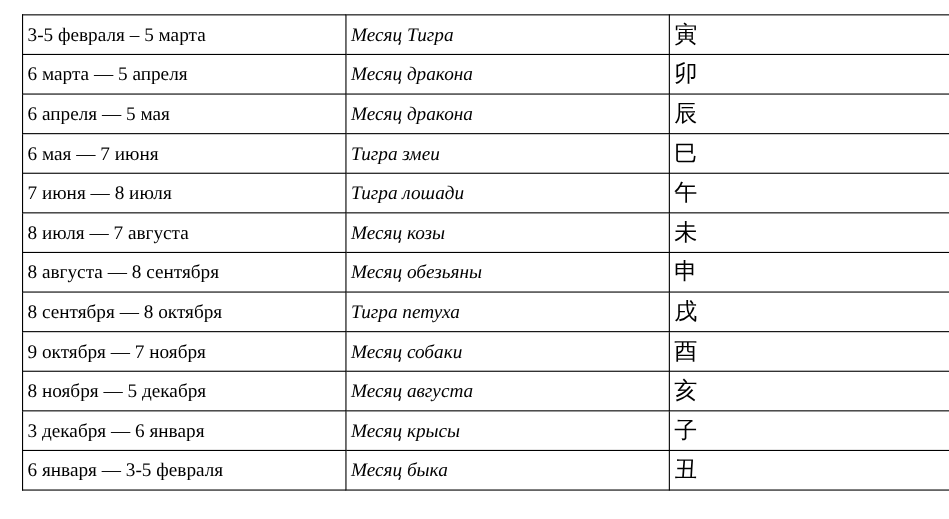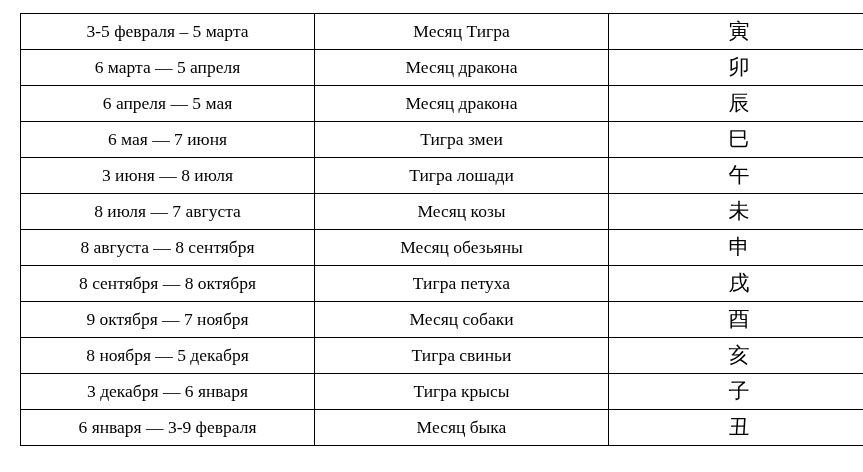--- a/index.html
+++ b/index.html
@@ -23,28 +23,28 @@
   table.calendar {
     border-collapse: collapse;
     margin: 13px 0 0 20px;
     width: 822px;
     table-layout: fixed;
   }
   table.calendar td {
     border: 1px solid #000000;
     height: 35px;
     padding: 0 4px;
-    text-align: center;
+    text-align: left;
     vertical-align: middle;
     font-size: 17.5px;
     line-height: 1.1;
     white-space: nowrap;
   }
   td.col-period { width: 285px; }
-  td.col-name   { width: 285px; }
+  td.col-name   { width: 285px; font-style: italic; }
   td.col-glyph  { width: 252px; font-size: 21px; }
   td.col-glyph span {
     font-family: "DejaVu Sans", sans-serif;
     font-size: 21px;
   }
 </style>
 </head>
 <body>
 
 <div class="page">
@@ -64,21 +64,21 @@
         <td class="col-period">6 апреля — 5 мая</td>
         <td class="col-name">Месяц дракона</td>
         <td class="col-glyph"><span>辰</span></td>
       </tr>
       <tr>
         <td class="col-period">6 мая — 7 июня</td>
         <td class="col-name">Тигра змеи</td>
         <td class="col-glyph"><span>巳</span></td>
       </tr>
       <tr>
-        <td class="col-period">3 июня — 8 июля</td>
+        <td class="col-period">7 июня — 8 июля</td>
         <td class="col-name">Тигра лошади</td>
         <td class="col-glyph"><span>午</span></td>
       </tr>
       <tr>
         <td class="col-period">8 июля — 7 августа</td>
         <td class="col-name">Месяц козы</td>
         <td class="col-glyph"><span>未</span></td>
       </tr>
       <tr>
         <td class="col-period">8 августа — 8 сентября</td>
@@ -90,28 +90,28 @@
         <td class="col-name">Тигра петуха</td>
         <td class="col-glyph"><span>戌</span></td>
       </tr>
       <tr>
         <td class="col-period">9 октября — 7 ноября</td>
         <td class="col-name">Месяц собаки</td>
         <td class="col-glyph"><span>酉</span></td>
       </tr>
       <tr>
         <td class="col-period">8 ноября — 5 декабря</td>
-        <td class="col-name">Тигра свиньи</td>
+        <td class="col-name">Месяц августа</td>
         <td class="col-glyph"><span>亥</span></td>
       </tr>
       <tr>
         <td class="col-period">3 декабря — 6 января</td>
-        <td class="col-name">Тигра крысы</td>
+        <td class="col-name">Месяц крысы</td>
         <td class="col-glyph"><span>子</span></td>
       </tr>
       <tr>
-        <td class="col-period">6 января — 3-9 февраля</td>
+        <td class="col-period">6 января — 3-5 февраля</td>
         <td class="col-name">Месяц быка</td>
         <td class="col-glyph"><span>丑</span></td>
       </tr>
     </tbody>
   </table>
 </div>
 
 </body></html>

